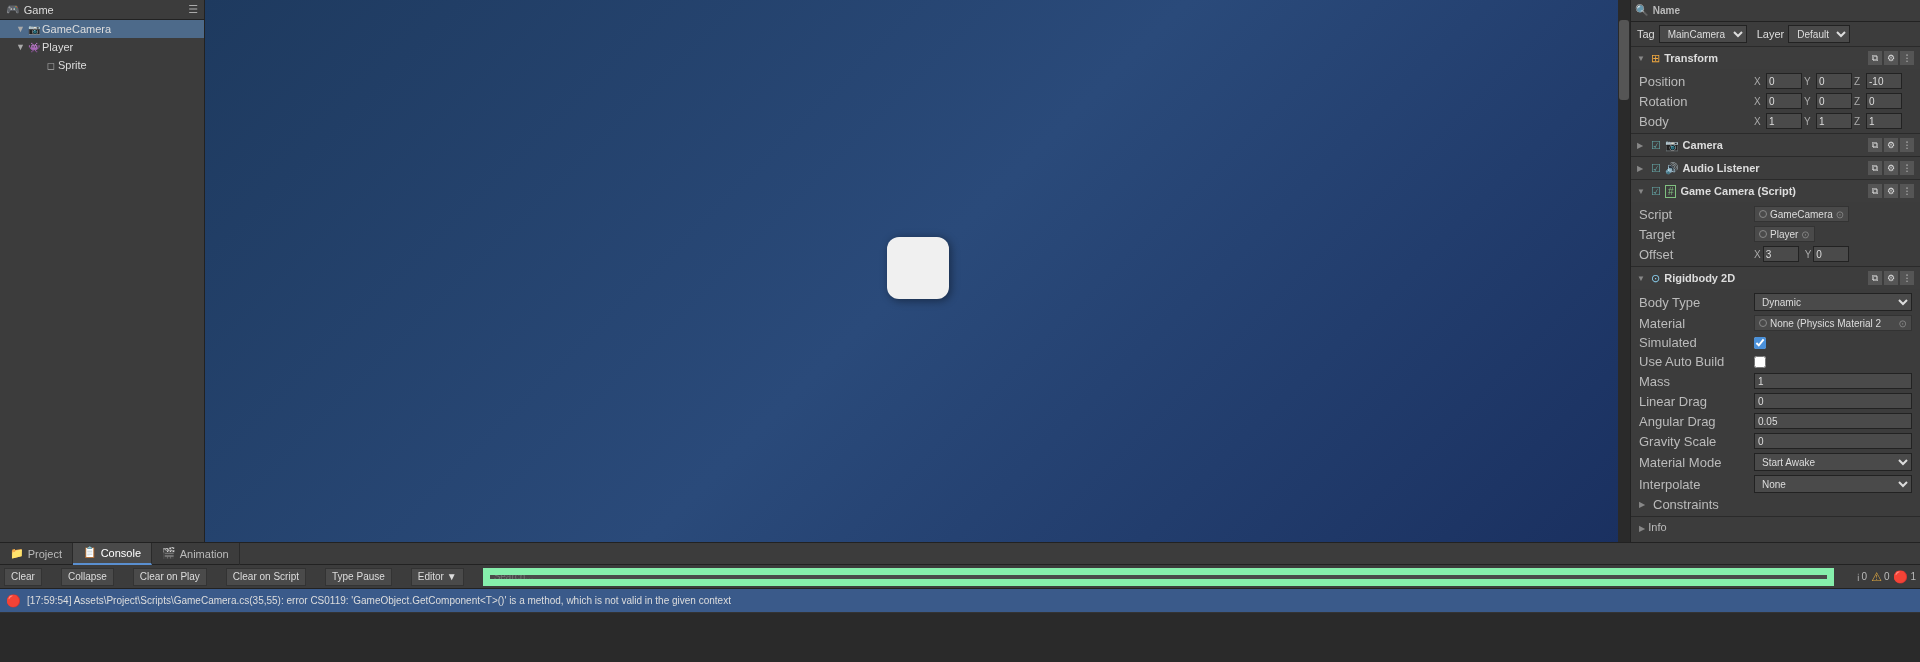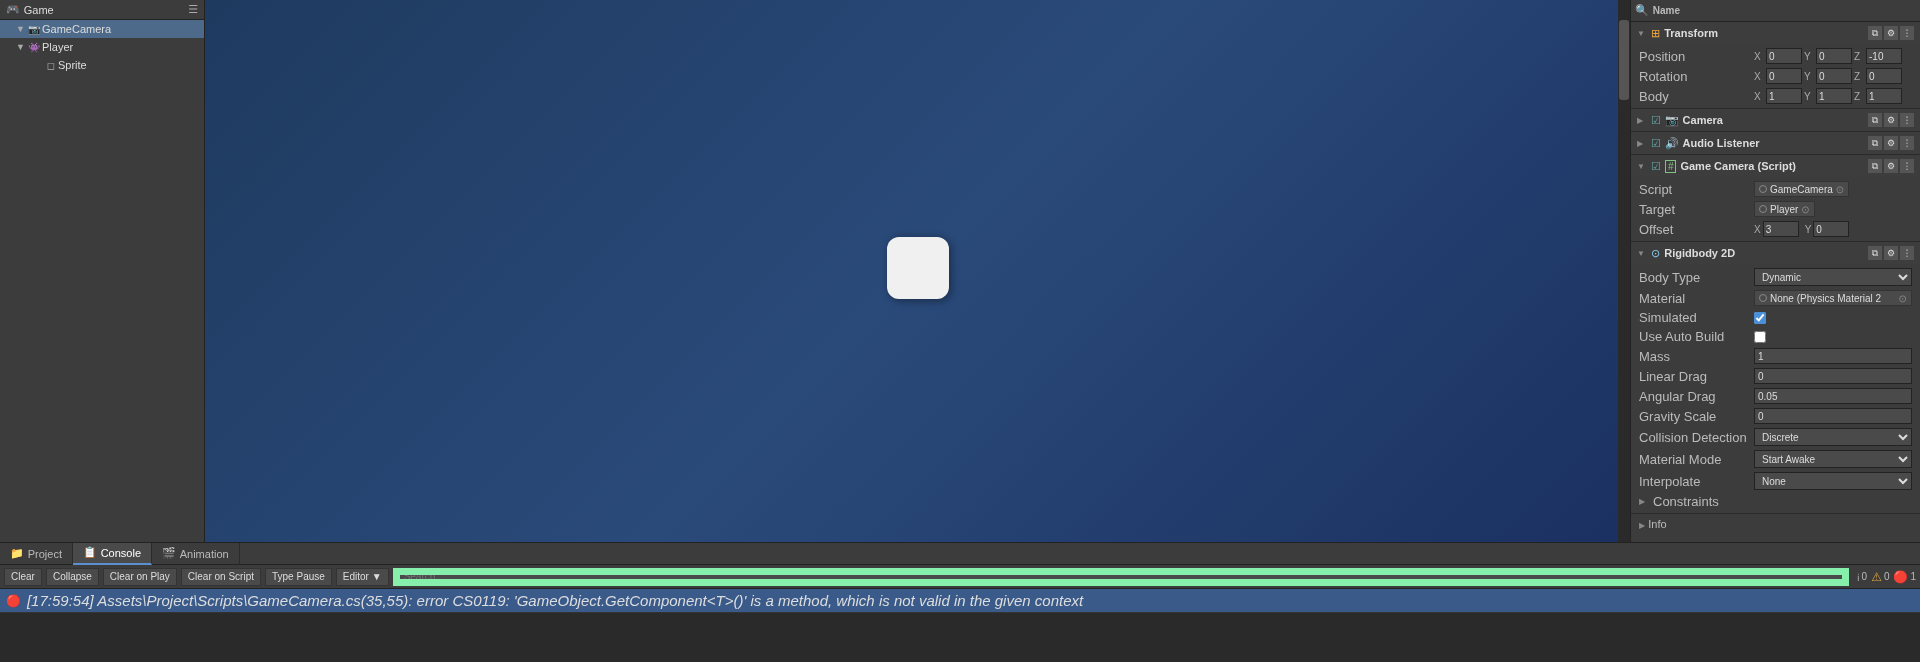--- a/index.html
+++ b/index.html
@@ -310,21 +310,21 @@
       background: #4a4a4a;
       color: #fff;
       border-bottom: 2px solid #5a8fd0;
     }
 
     .console-toolbar {
       display: flex;
       align-items: center;
       padding: 2px 4px;
       border-bottom: 1px solid #222;
-      gap: 4px;
+      gap: 19px;
       height: 24px;
       background: #3c3c3c;
     }
 
     .toolbar-btn {
       background: #4a4a4a;
       border: 1px solid #333;
       color: #ddd;
       padding: 1px 6px;
       font-size: 10px;
@@ -385,22 +385,21 @@
     .console-row.error-row {
       background: #4a2222;
     }
 
     .console-row.selected {
       background: #3a5a8a;
     }
 
     .console-msg {
       color: #ddd;
-      font-size: 15px;
-      font-style: italic;
+      font-size: 10px;
     }
 
     .info-section {
       padding: 4px 8px;
       color: #bbb;
       font-size: 11px;
     }
 
     .obj-ref {
       background: #4a4a4a;
@@ -469,20 +468,30 @@
     </div>
   </div>
 
   <div class="inspector-panel">
 
     <div style="display:flex;align-items:center;padding:2px 4px;border-bottom:1px solid #222;height:22px;background:#3c3c3c;">
       <span style="color:#888;font-size:11px;">🔍</span>
       <span style="color:#bbb;font-size:10px;margin-left:4px;font-weight:bold;">Name</span>
     </div>
 
+    <div class="tag-layer-row">
+      <span>Tag</span>
+      <select class="dropdown">
+        <option>MainCamera</option>
+      </select>
+      <span style="margin-left:6px;">Layer</span>
+      <select class="dropdown">
+        <option>Default</option>
+      </select>
+    </div>
 
     <div class="component-section">
       <div class="component-header">
         <span class="section-arrow">▼</span>
         <span style="color:#f0a840;font-size:11px;">⊞</span>
         <span class="comp-title">Transform</span>
         <div class="comp-btn-group">
           <button class="comp-btn">⧉</button>
           <button class="comp-btn">⚙</button>
           <button class="comp-btn">⋮</button>
@@ -639,26 +648,20 @@
           <span class="prop-label">Linear Drag</span>
           <input class="full-input" value="0" style="">
         </div>
         <div class="prop-row">
           <span class="prop-label">Angular Drag</span>
           <input class="full-input" value="0.05" style="">
         </div>
         <div class="prop-row">
           <span class="prop-label">Gravity Scale</span>
           <input class="full-input" value="0" style="">
-        </div>
-        <div class="prop-row">
-          <span class="prop-label">Collision Detection</span>
-          <select class="full-dropdown">
-            <option>Discrete</option>
-          </select>
         </div>
         <div class="prop-row">
           <span class="prop-label">Material Mode</span>
           <select class="full-dropdown">
             <option>Start Awake</option>
           </select>
         </div>
         <div class="prop-row">
           <span class="prop-label">Interpolate</span>
           <select class="full-dropdown">

